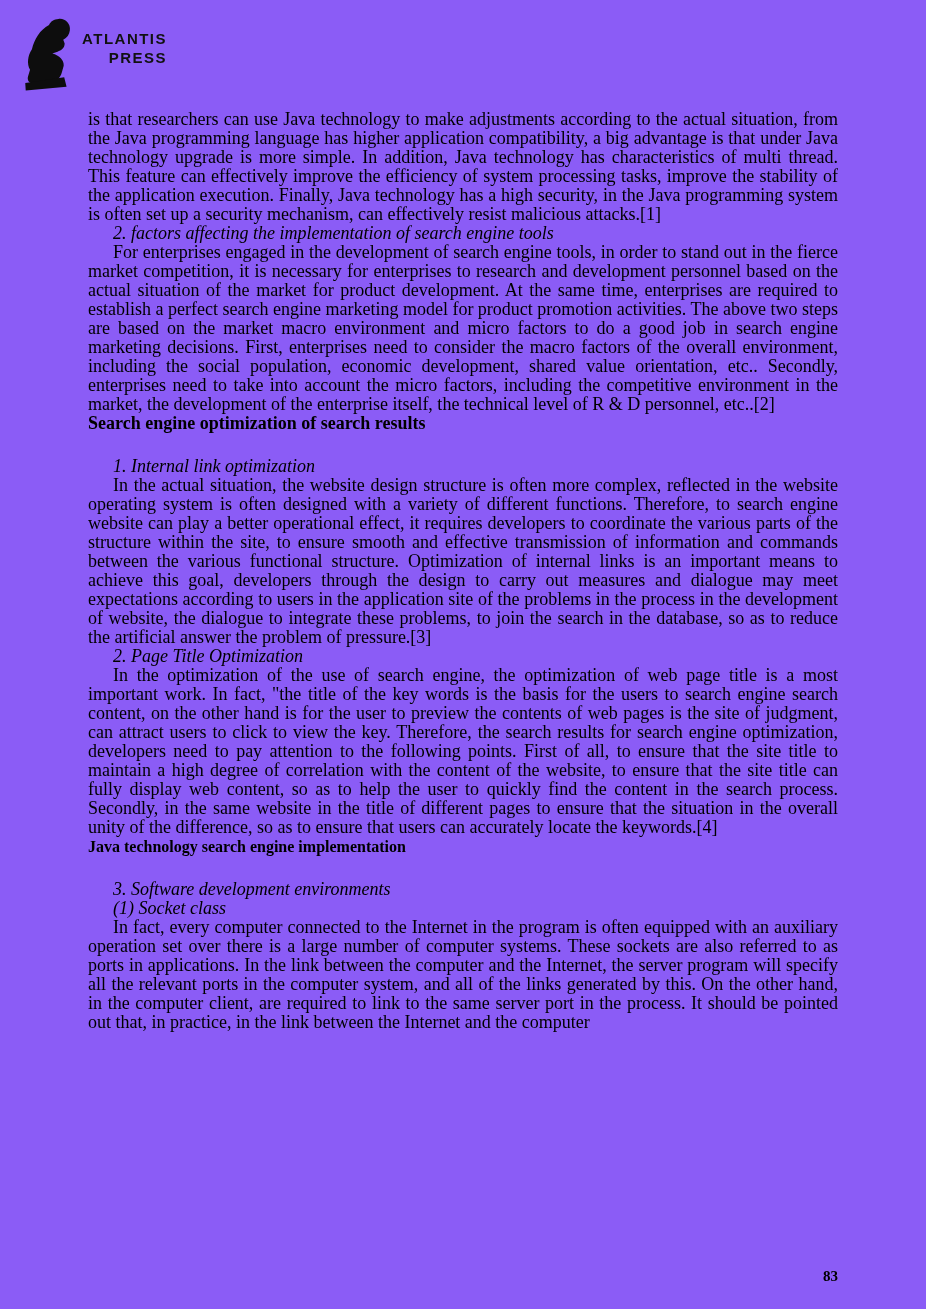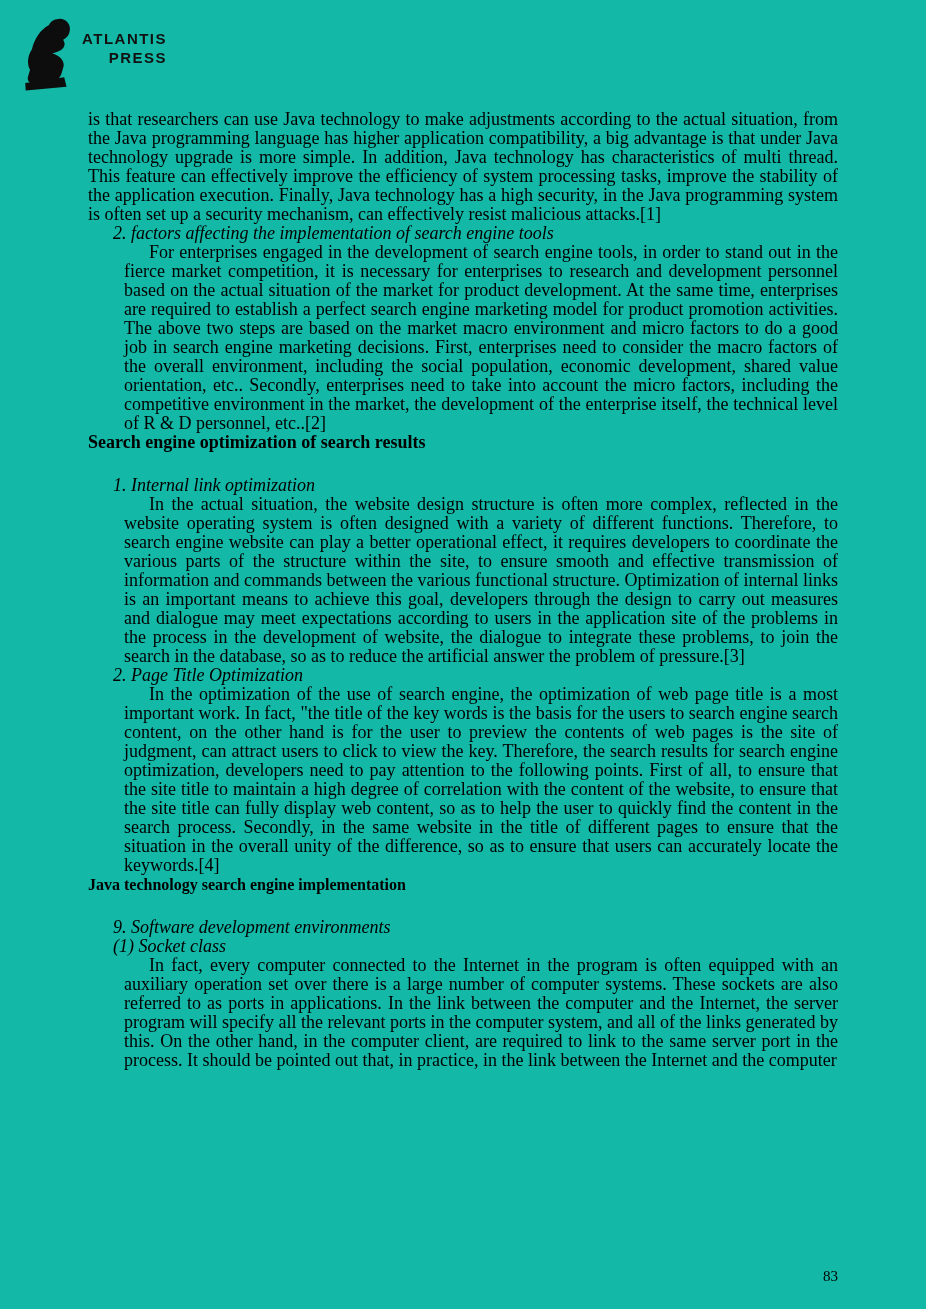--- a/index.html
+++ b/index.html
@@ -1,21 +1,21 @@
 <!DOCTYPE html>
 <html><head>
 <meta charset="utf-8">
 <style>
   * { margin: 0; padding: 0; box-sizing: border-box; }
   html, body { background: #e8e8e8; }
   .page {
     position: relative;
     width: 926px;
     height: 1309px;
-    background: #14b8a6;
+    background: #8b5cf6;
     margin: 0 auto;
     overflow: hidden;
     color: #000000;
   }
 
   
   .header { position: absolute; top: 0; left: 0; right: 0; height: 100px; }
   .logo {
     position: absolute;
     top: 17px; left: 20px;
@@ -52,38 +52,39 @@
     top: 110px;
     left: 88px;
     width: 750px;
     font-family: "Liberation Serif", serif;
     font-size: 18px;
     line-height: 19px;
     text-align: justify;
     color: #000000;
   }
   .para { text-align: justify; }
-  .para.indent { text-indent: 25px; margin-left: 36px; }
+  .para.indent { text-indent: 25px; }
   .subline { text-indent: 25px; text-align: left; font-style: italic; }
   .section-heading {
     font-weight: bold;
     text-align: left;
     margin-bottom: 24px;
   }
 
   
   .footer {
     position: absolute;
     top: 1268px;
     left: 88px;
     width: 750px;
     text-align: right;
     font-family: "Liberation Serif", serif;
     font-size: 15px;
     color: #000000;
+    font-weight: bold;
   }
 </style>
 </head>
 <body>
 
 <div class="page">
 
   <header class="header">
     <div class="logo">
       <span class="logo-figure">
@@ -106,21 +107,21 @@
     <p class="subline">2. factors affecting the implementation of search engine tools</p>
     <p class="para indent">For enterprises engaged in the development of search engine tools, in order to stand out in the fierce market competition, it is necessary for enterprises to research and development personnel based on the actual situation of the market for product development. At the same time, enterprises are required to establish a perfect search engine marketing model for product promotion activities. The above two steps are based on the market macro environment and micro factors to do a good job in search engine marketing decisions. First, enterprises need to consider the macro factors of the overall environment, including the social population, economic development, shared value orientation, etc.. Secondly, enterprises need to take into account the micro factors, including the competitive environment in the market, the development of the enterprise itself, the technical level of R &amp; D personnel, etc..[2]</p>
 
     <h2 class="section-heading" style="font-size:18px;">Search engine optimization of search results</h2>
     <p class="subline">1. Internal link optimization</p>
     <p class="para indent">In the actual situation, the website design structure is often more complex, reflected in the website operating system is often designed with a variety of different functions. Therefore, to search engine website can play a better operational effect, it requires developers to coordinate the various parts of the structure within the site, to ensure smooth and effective transmission of information and commands between the various functional structure. Optimization of internal links is an important means to achieve this goal, developers through the design to carry out measures and dialogue may meet expectations according to users in the application site of the problems in the process in the development of website, the dialogue to integrate these problems, to join the search in the database, so as to reduce the artificial answer the problem of pressure.[3]</p>
     <p class="subline">2. Page Title Optimization</p>
     <p class="para indent">In the optimization of the use of search engine, the optimization of web page title is a most important work. In fact, "the title of the key words is the basis for the users to search engine search content, on the other hand is for the user to preview the contents of web pages is the site of judgment, can attract users to click to view the key. Therefore, the search results for search engine optimization, developers need to pay attention to the following points. First of all, to ensure that the site title to maintain a high degree of correlation with the content of the website, to ensure that the site title can fully display web content, so as to help the user to quickly find the content in the search process. Secondly, in the same website in the title of different pages to ensure that the situation in the overall unity of the difference, so as to ensure that users can accurately locate the keywords.[4]</p>
 
     <h2 class="section-heading" style="font-size:16px;">Java technology search engine implementation</h2>
-    <p class="subline">9. Software development environments</p>
+    <p class="subline">3. Software development environments</p>
     <p class="subline">(1) Socket class</p>
     <p class="para indent">In fact, every computer connected to the Internet in the program is often equipped with an auxiliary operation set over there is a large number of computer systems. These sockets are also referred to as ports in applications. In the link between the computer and the Internet, the server program will specify all the relevant ports in the computer system, and all of the links generated by this. On the other hand, in the computer client, are required to link to the same server port in the process. It should be pointed out that, in practice, in the link between the Internet and the computer</p>
   </main>
 
   <footer class="footer">
     <span>83</span>
   </footer>
 
 </div>
 

